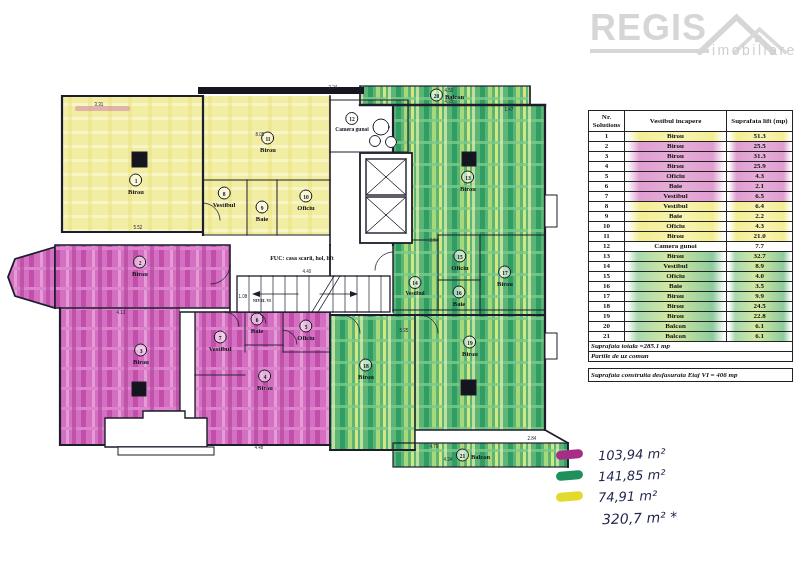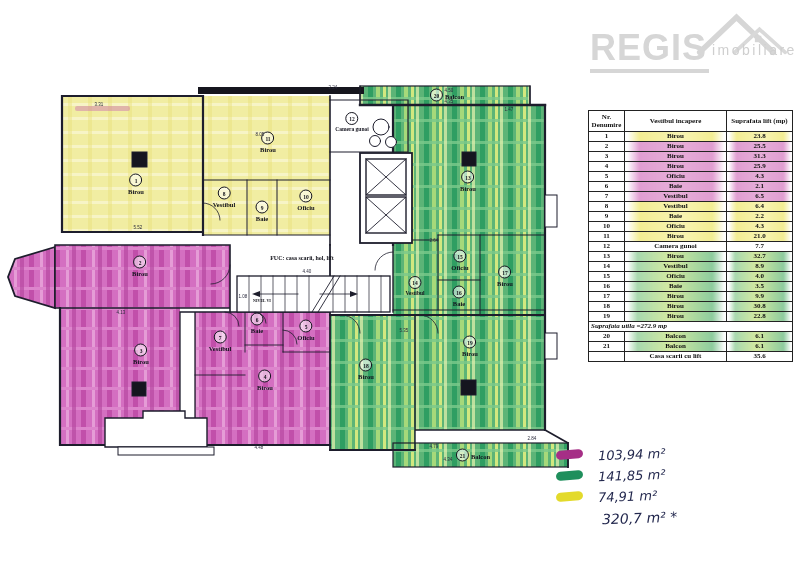--- a/index.html
+++ b/index.html
@@ -2,21 +2,21 @@
 <html><head>
 <meta charset="utf-8">
 <style>
   html,body{margin:0;padding:0}
   body{width:795px;height:563px;background:#ffffff;position:relative;overflow:hidden;
        font-family:"Liberation Sans",sans-serif}
 
   
   .logo{position:absolute;left:584px;top:10px;width:208px;z-index:4}
   .logo-top{position:relative;height:52px}
-  .brand{position:absolute;left:6px;top:20px;font-weight:bold;font-size:36px;line-height:1;
+  .brand{position:absolute;left:6px;top:0;font-weight:bold;font-size:36px;line-height:1;
          letter-spacing:1px;color:#d6d6d6;border-bottom:4px solid #d6d6d6;padding:0 2px 3px 0}
   .roof{position:absolute;left:112px;top:0}
   .logo-sub{position:absolute;left:128px;top:32px;font-size:14px;letter-spacing:2.5px;color:#cfcfcf}
   .tagline{margin-top:8px;margin-left:6px;font-size:8.5px;letter-spacing:.4px;color:#d2d2d2;white-space:nowrap}
 
   
   #table-wrap{position:absolute;left:588px;top:110px;width:205px;z-index:4;
               font-family:"Liberation Serif",serif;font-weight:bold;color:#101010}
   #plan-table{border-collapse:collapse;width:100%;table-layout:fixed}
   #plan-table th,#plan-table td{border:1px solid #222;font-size:7px;text-align:center;
@@ -273,30 +273,30 @@
 <div id="table-wrap">
   <table id="plan-table">
     <colgroup>
         <col style="width:36px">
         <col>
         <col style="width:66px">
       </colgroup>
     <thead>
       <tr>
         <th>Nr.
-Denumire</th>
+Solutions</th>
         <th>Vestibul incapere</th>
         <th>Suprafata lift (mp)</th>
       </tr>
     </thead>
     <tbody id="table-body">
         <tr>
           <td>1</td>
           <td class="hlY">Birou</td>
-          <td class="hlY">23.8</td>
+          <td class="hlY">51.3</td>
         </tr>
         <tr>
           <td>2</td>
           <td class="hlM">Birou</td>
           <td class="hlM">25.5</td>
         </tr>
         <tr>
           <td>3</td>
           <td class="hlM">Birou</td>
           <td class="hlM">31.3</td>
@@ -367,47 +367,46 @@
           <td class="hlG">3.5</td>
         </tr>
         <tr>
           <td>17</td>
           <td class="hlG">Birou</td>
           <td class="hlG">9.9</td>
         </tr>
         <tr>
           <td>18</td>
           <td class="hlG">Birou</td>
-          <td class="hlG">30.8</td>
+          <td class="hlG">24.5</td>
         </tr>
         <tr>
           <td>19</td>
           <td class="hlG">Birou</td>
           <td class="hlG">22.8</td>
         </tr>
         <tr>
-          <td colspan="3" class="sect">Suprafata utila =272.9 mp</td>
-        </tr>
-        <tr>
           <td>20</td>
           <td class="hlG">Balcon</td>
           <td class="hlG">6.1</td>
         </tr>
         <tr>
           <td>21</td>
           <td class="hlG">Balcon</td>
           <td class="hlG">6.1</td>
         </tr>
         <tr>
-          <td></td>
-          <td>Casa scarii cu lift</td>
-          <td>35.6</td>
+          <td colspan="3" class="sect">Suprafata totala =285.1 mp</td>
+        </tr>
+        <tr>
+          <td colspan="3" class="sect">Partile de uz comun</td>
         </tr>
       </tbody>
   </table>
+  <div id="table-footer">Suprafata construita desfasurata Etaj VI = 406 mp</div>
 </div>
 
 <div id="legend">
   <div id="legend-items">
       <div class="lg-row">
         <span class="sw" style="background: rgb(166, 46, 134);"></span>
         <span class="lw">103,94 m²</span>
       </div>
       <div class="lg-row">
         <span class="sw" style="background: rgb(31, 143, 92);"></span>

